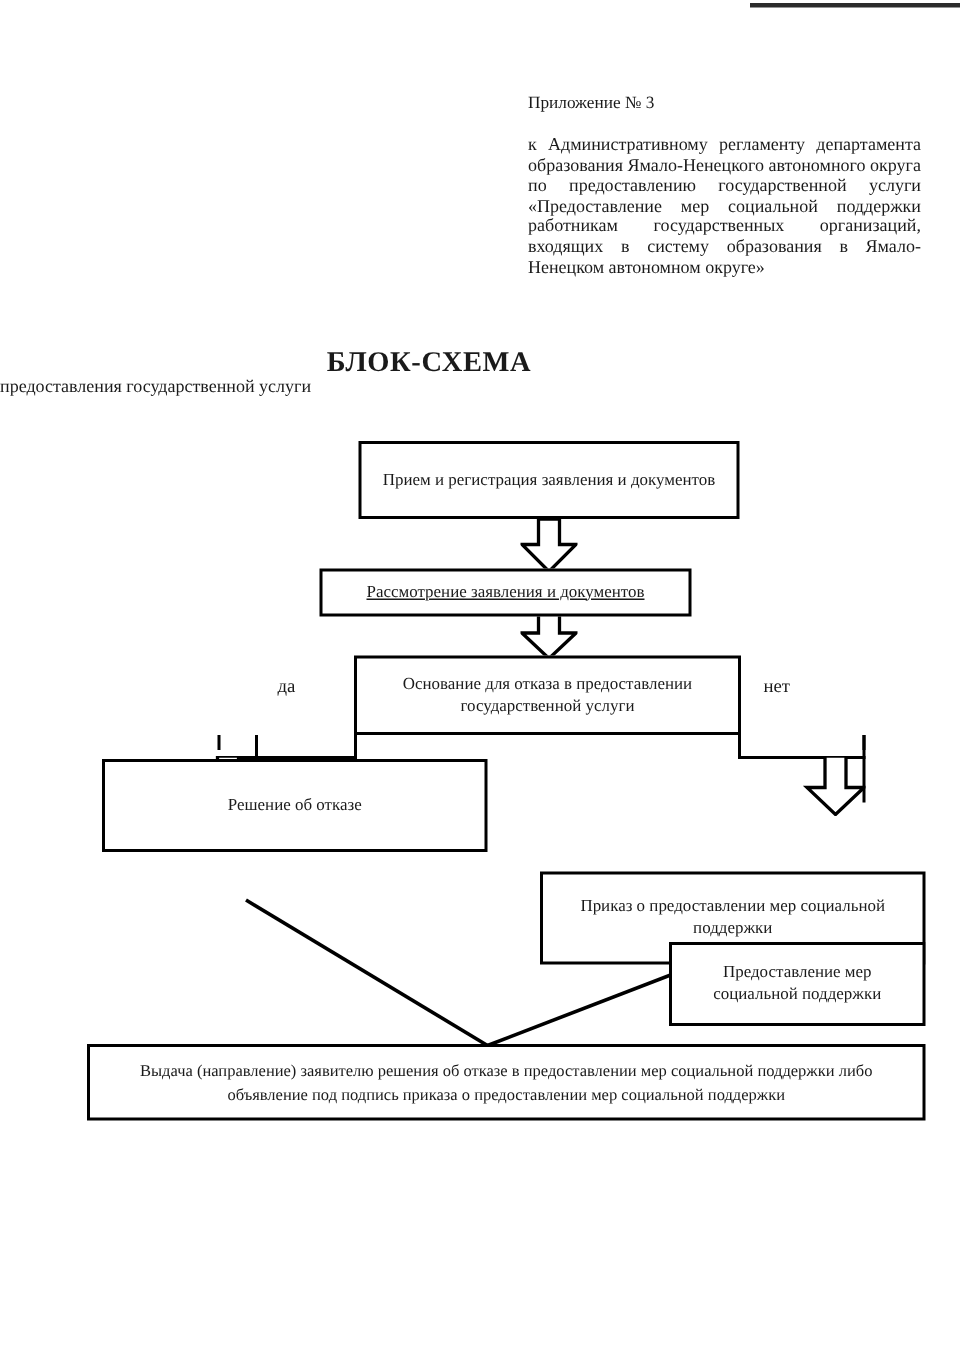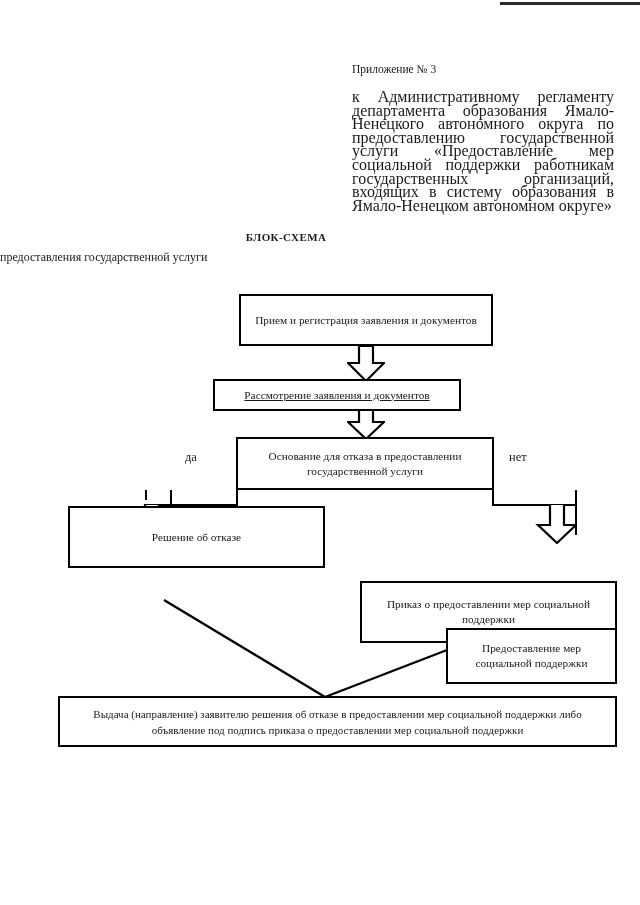--- a/index.html
+++ b/index.html
@@ -39,34 +39,34 @@
     width: 262px;
     font-size: 11.5px;
     line-height: 15px;
     text-align: left;
   }
   .appendix-body {
     position: absolute;
     left: 352px;
     top: 90px;
     width: 262px;
-    font-size: 16px;
+    font-size: 12px;
     line-height: 13.6px;
     text-align: justify;
     text-align-last: left;
   }
 
   
   .doc-title {
     position: absolute;
     left: 0;
     top: 231px;
     width: 572px;
     text-align: center;
-    font-size: 11px;
+    font-size: 19px;
     font-weight: bold;
     letter-spacing: 0.4px;
   }
   .doc-subtitle {
     position: absolute;
     left: 0;
     top: 250px;
     width: 640px;
     font-size: 12px;
   }

